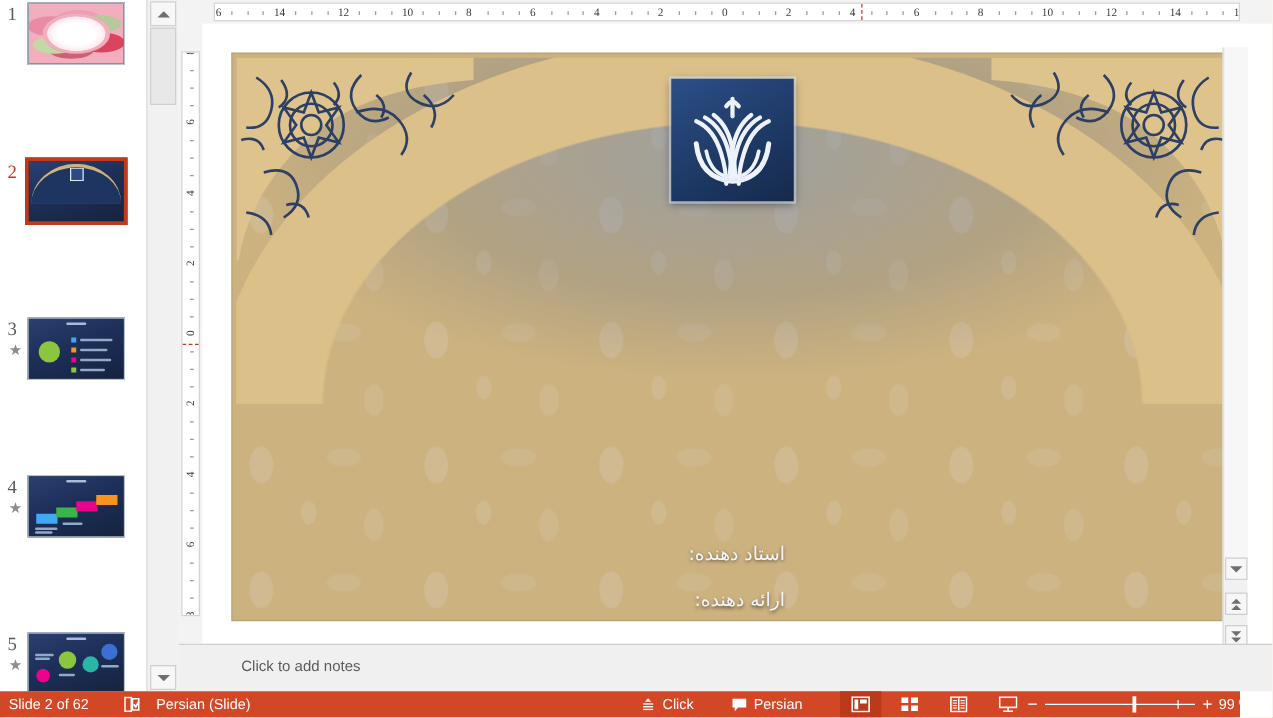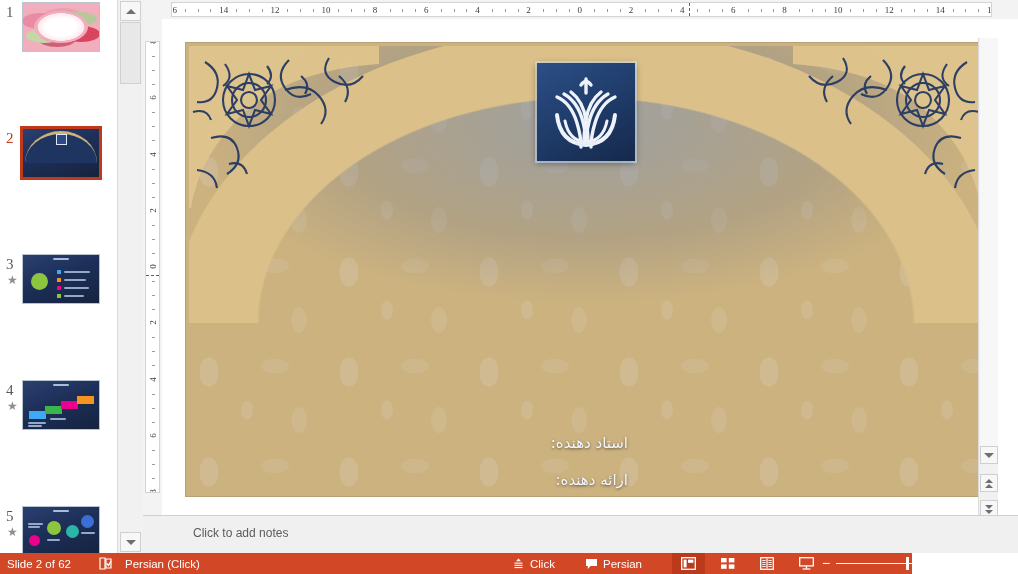--- a/index.html
+++ b/index.html
@@ -209,21 +209,21 @@
     position: absolute; left: 143px; top: 515px; width: 875px; height: 38px;
     background: #f0f0f0; border-top: 1px solid #d0d0d0;
   }
   .notes-text {
     position: absolute; left: 16px; top: 10px;
     font-size: 12px; color: #5c5c5c; margin-left: 34px;
   }
 
   
   .status {
-    position: absolute; left: 0; bottom: 0; width: 912px; height: 21px;
+    position: absolute; left: 0; bottom: 0; width: 992px; height: 21px;
     background: #d24726; color: #ffffff; font-size: 11.5px;
   }
   .st-item {
     position: absolute; top: 0; height: 21px;
     display: flex; align-items: center; gap: 5px; padding: 0 7px;
     white-space: nowrap;
   }
   .st-item.active { background: #bb3a1c; }
   .zoom-slider { position: absolute; top: 0; height: 21px; display: flex; align-items: center; }
   .zs-line { position: absolute; left: 14px; right: 14px; height: 1px; background: #ffffff; top: 10px; }
@@ -539,21 +539,21 @@
 
     <div class="st-item" style="left:92px">
       <svg width="13" height="13" viewBox="0 0 13 13">
         <path d="M1 1h5v11H1z" fill="none" stroke="#fff" stroke-width="1.2"></path>
         <path d="M7 2h5v9H7z" fill="none" stroke="#fff" stroke-width="1.2"></path>
         <path d="M8 6.5l1.6 2L12 4.2" fill="none" stroke="#fff" stroke-width="1.4"></path>
       </svg>
     </div>
 
     <div class="st-item" style="left:118px">
-      <span>Persian (Click)</span>
+      <span>Persian (Slide)</span>
     </div>
 
     <div class="st-item" style="left:505px">
       <svg width="13" height="13" viewBox="0 0 13 13">
         <path d="M6.5 1.5L9 4.3H4z" fill="#fff"></path>
         <rect x="2.5" y="5.6" width="8" height="1.1" fill="#fff"></rect>
         <rect x="2.5" y="7.8" width="8" height="1.1" fill="#fff"></rect>
         <rect x="2.5" y="10" width="8" height="1.1" fill="#fff"></rect>
       </svg>
       <span>Click</span>

